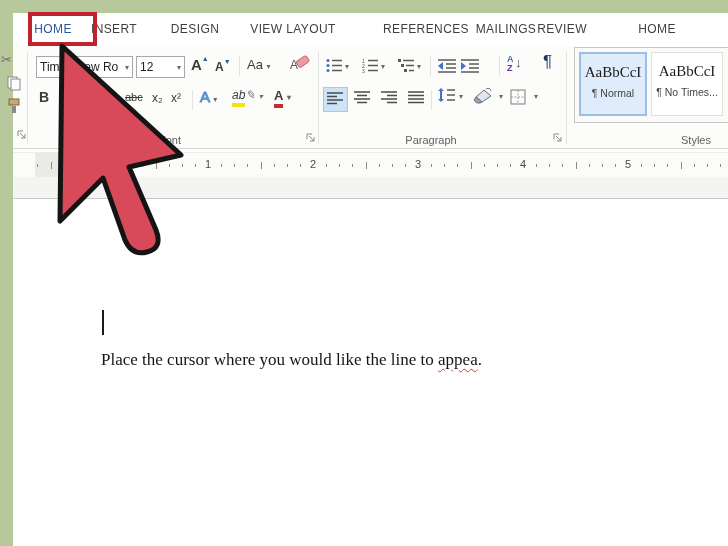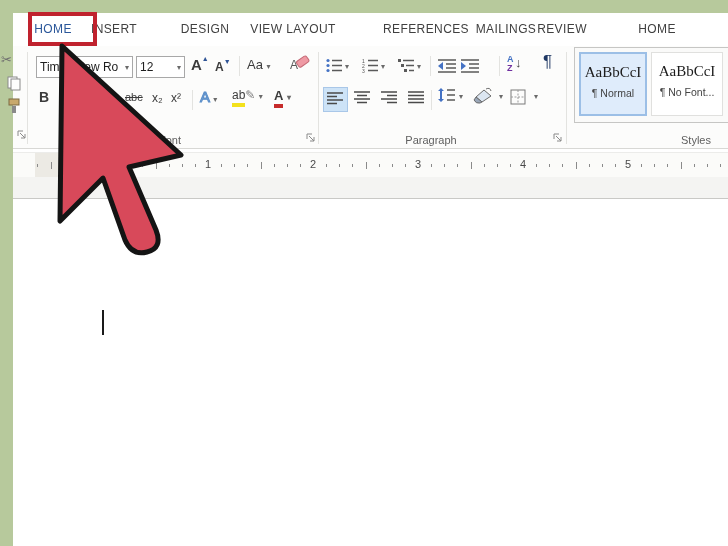--- a/index.html
+++ b/index.html
@@ -48,21 +48,21 @@
 <body>
 
 <div class="screen">
 
   <div class="abs green-top"></div>
   <div class="abs green-left"></div>
 
   <div class="abs tabbar">
     <div class="tab active" style="left:40px">HOME</div>
     <div class="tab" style="left:101px">INSERT</div>
-    <div class="tab" style="left:192px">DESIGN</div>
+    <div class="tab" style="left:182px">DESIGN</div>
     <div class="tab" style="left:280px">VIEW LAYOUT</div>
     <div class="tab" style="left:413px">REFERENCES</div>
     <div class="tab" style="left:493px">MAILINGS</div>
     <div class="tab" style="left:549px">REVIEW</div>
     <div class="tab" style="left:644px">HOME</div>
   </div>
 
   <div class="abs ribbon">
 
     <div class="vdiv" style="left:14px;top:6px;height:92px"></div>
@@ -99,21 +99,21 @@
       <text x="1" y="15" font-size="12" fill="#5a5a5a" font-family="Liberation Sans,sans-serif">A</text>
       <rect x="8" y="4" width="12" height="7" rx="2" fill="#ef9aa4" stroke="#c56a76" transform="rotate(-35 14 8)"></rect>
     </svg>
 
     <div class="btn-glyph" style="left:26px;top:43px;font-size:14px;font-weight:bold">B</div>
     <div class="btn-glyph" style="left:112px;top:45px;font-size:11px;text-decoration:line-through">abc</div>
     <div class="btn-glyph" style="left:139px;top:45px;font-size:12px">x₂</div>
     <div class="btn-glyph" style="left:158px;top:45px;font-size:12px">x²</div>
     <div class="vdiv" style="left:179px;top:44px;height:20px"></div>
     <div class="btn-glyph" style="left:187px;top:42px;font-size:15px;color:#7ba7d7;-webkit-text-stroke:1px #5b8ec9"><span>A</span> <span class="dd" style="-webkit-text-stroke:0;color:#6a6a6a">▾</span></div>
-    <div class="btn-glyph" style="left:219px;top:42px;font-size:12px;">
+    <div class="btn-glyph" style="left:219px;top:42px;font-size:12px;font-style:italic">
       <span style="display:inline-block;border-bottom:4px solid #f3e11c;padding-bottom:1px">ab</span><span style="color:#7a7a7a">✎</span> <span class="dd">▾</span>
     </div>
     <div class="btn-glyph" style="left:261px;top:42px;font-size:13px;font-weight:bold">
       <span style="display:inline-block;border-bottom:4px solid #c62b2b;padding-bottom:1px">A</span> <span class="dd">▾</span>
     </div>
     <div class="group-label" style="left:157px">Font</div>
     <svg class="abs" style="left:293px;top:87px" width="9" height="9">
       <path d="M1 1 H6 M1 1 V6" stroke="#8a8a8a" fill="none"></path>
         <path d="M3 3 L8 8 M8 4 V8 H4" stroke="#8a8a8a" fill="none"></path>
     </svg>
@@ -195,21 +195,21 @@
         <path d="M3 3 L8 8 M8 4 V8 H4" stroke="#8a8a8a" fill="none"></path>
     </svg>
 
     <div class="gallery" style="left:561px;top:1px;width:160px;height:74px">
       <div class="style-card sel" style="left:4px;top:4px;width:68px;height:64px">
         <div class="style-sample">AaBbCcI</div>
         <div class="style-name">¶ Normal</div>
       </div>
       <div class="style-card" style="left:76px;top:4px;width:72px;height:64px">
         <div class="style-sample">AaBbCcI</div>
-        <div class="style-name">¶ No Font...</div>
+        <div class="style-name">¶ No Times...</div>
       </div>
     </div>
     <div class="group-label" style="left:683px">Styles</div>
   </div>
 
   <div class="abs ruler">
     <div class="ruler-margin"></div>
     <div id="ruler-ticks" class="abs" style="left:0;top:0;width:715px;height:24px">
         <div class="tick" style="left: 24.375px; top: 11px; width: 1px; height: 3px;"></div>
         <div class="tick" style="left: 37.5px; top: 9px; width: 1px; height: 7px;"></div>
@@ -264,19 +264,22 @@
         <div class="tick" style="left: 680.625px; top: 11px; width: 1px; height: 3px;"></div>
         <div class="tick" style="left: 693.75px; top: 11px; width: 1px; height: 3px;"></div>
         <div class="tick" style="left: 706.875px; top: 11px; width: 1px; height: 3px;"></div>
       </div>
   </div>
 
   <div class="abs gap-band"></div>
   <div class="abs page"></div>
 
   <div class="abs caret"></div>
+  <div class="abs doc-line">
+    <span>Place the cursor where you would like the line to </span><span class="sp-err">appea</span><span>.</span>
+  </div>
 
   <div class="abs focus-box"></div>
 
   <svg class="abs arrow-layer" width="728" height="546">
     <path d="M62 46 L181 155 L129 167 L156 230 Q163 248 147 252 Q132 256 125 240 L103 178 L60 221 Z" fill="#d8495a" stroke="#141414" stroke-width="5" stroke-linejoin="round"></path>
   </svg>
 </div>
 
 </body></html>

